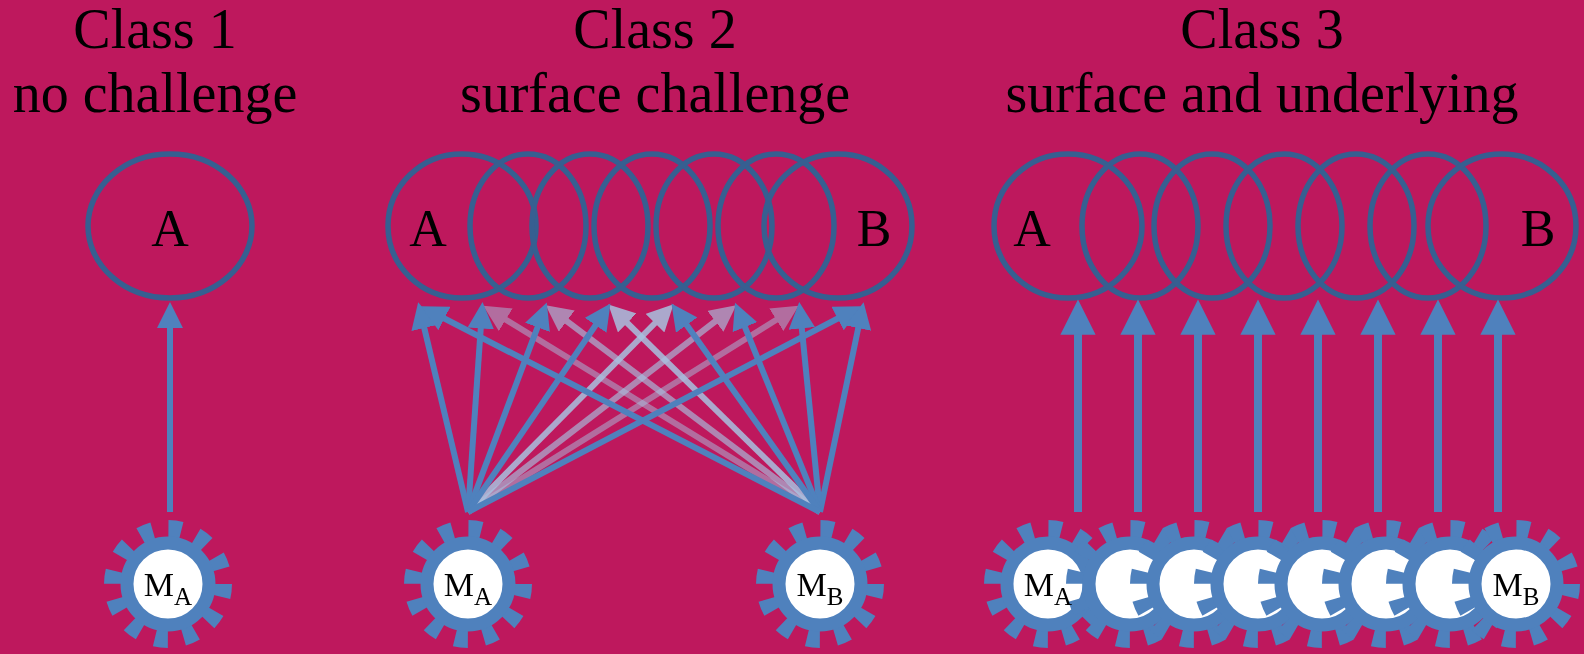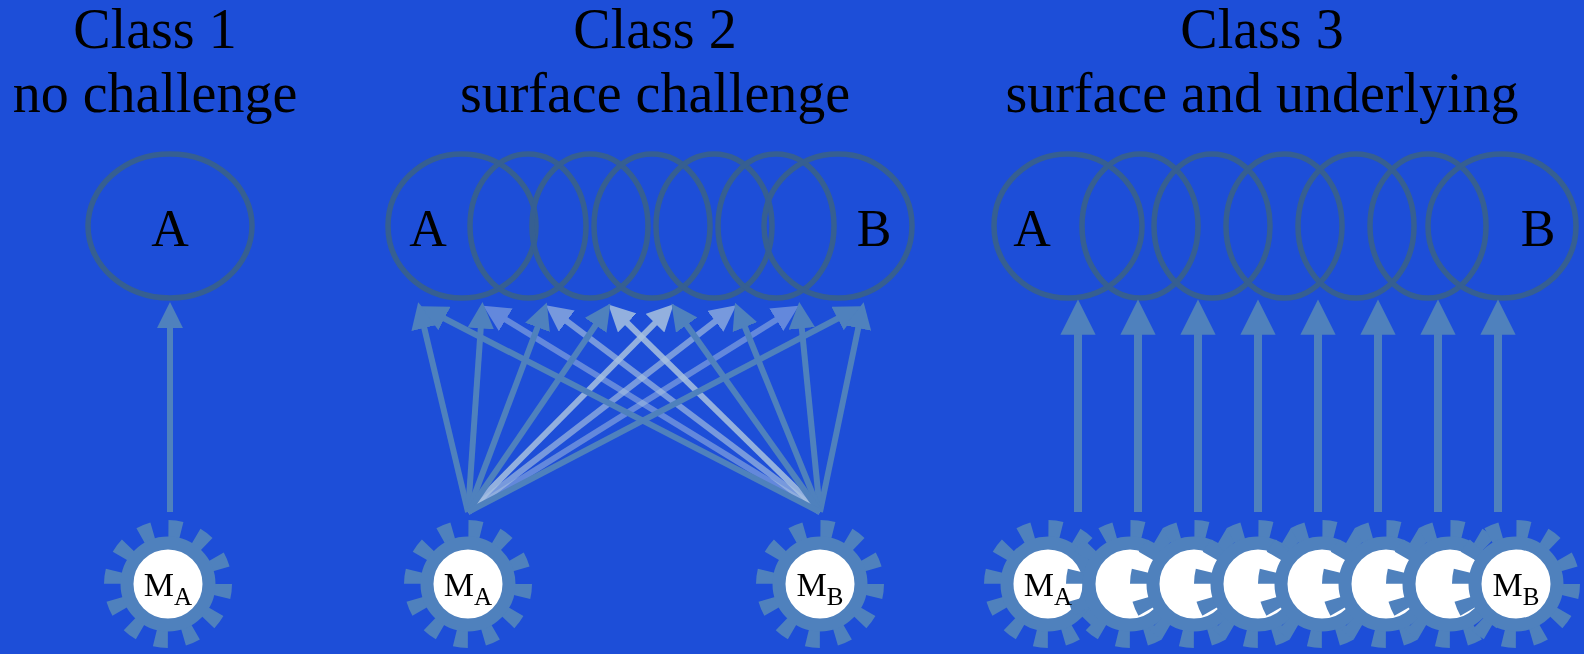--- a/index.html
+++ b/index.html
@@ -1,16 +1,16 @@
 <!DOCTYPE html>
 <html><head>
 <meta charset="utf-8">
 <style>
   html, body { margin: 0; padding: 0; background: #ffffff; }
-  .figure-canvas { width: 1584px; height: 654px; background: #1d4ed8; overflow: hidden; }
+  .figure-canvas { width: 1584px; height: 654px; background: #be185d; overflow: hidden; }
   svg { display: block; }
   text { font-family: "Liberation Serif", "DejaVu Serif", serif; fill: #000000; stroke: none; }
   .title      { font-size: 56px; text-anchor: middle; }
   .node-label { font-size: 52px; text-anchor: middle; }
   .gear-label { font-size: 34px; text-anchor: middle; }
   .gear-sub   { font-size: 25px; }
   .shape  { fill: none; stroke: #365f91; stroke-width: 5.5px; }
   .arrow  { fill: none; stroke: #4f81bd; stroke-width: 6px; }
   .arrow-wide  { stroke-width: 8px; }
   .arrow-light { stroke: #a8c2e0; }

